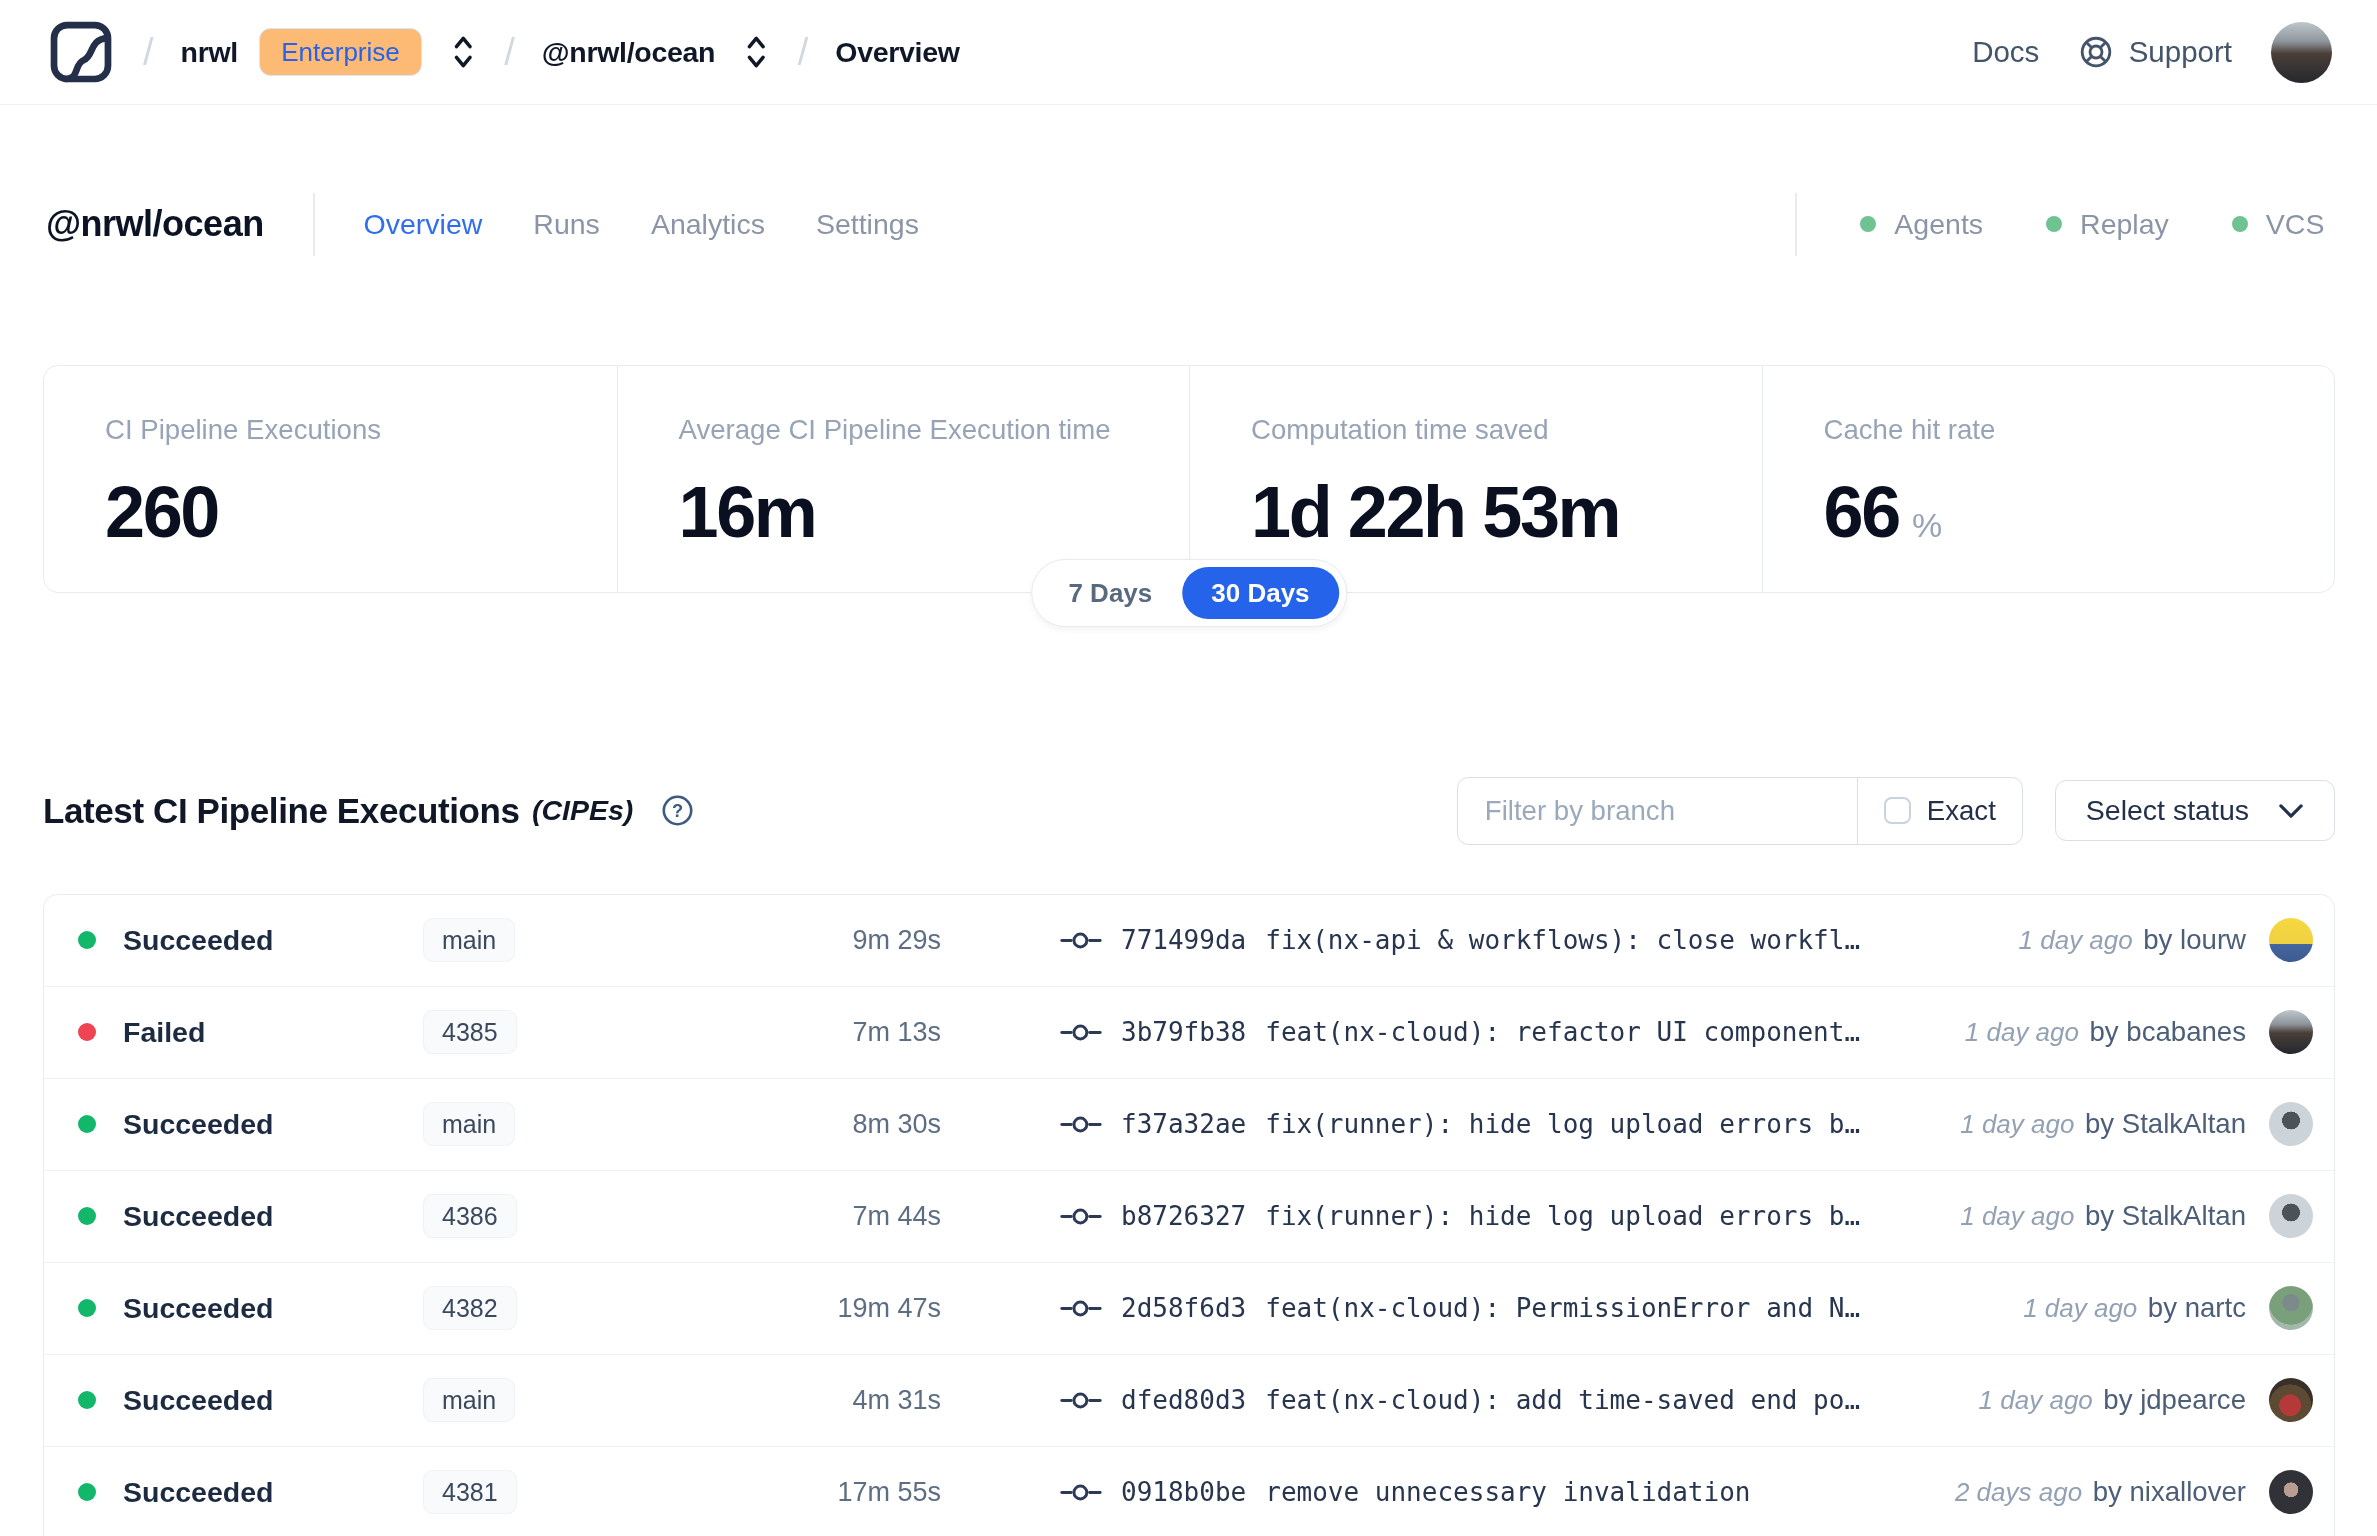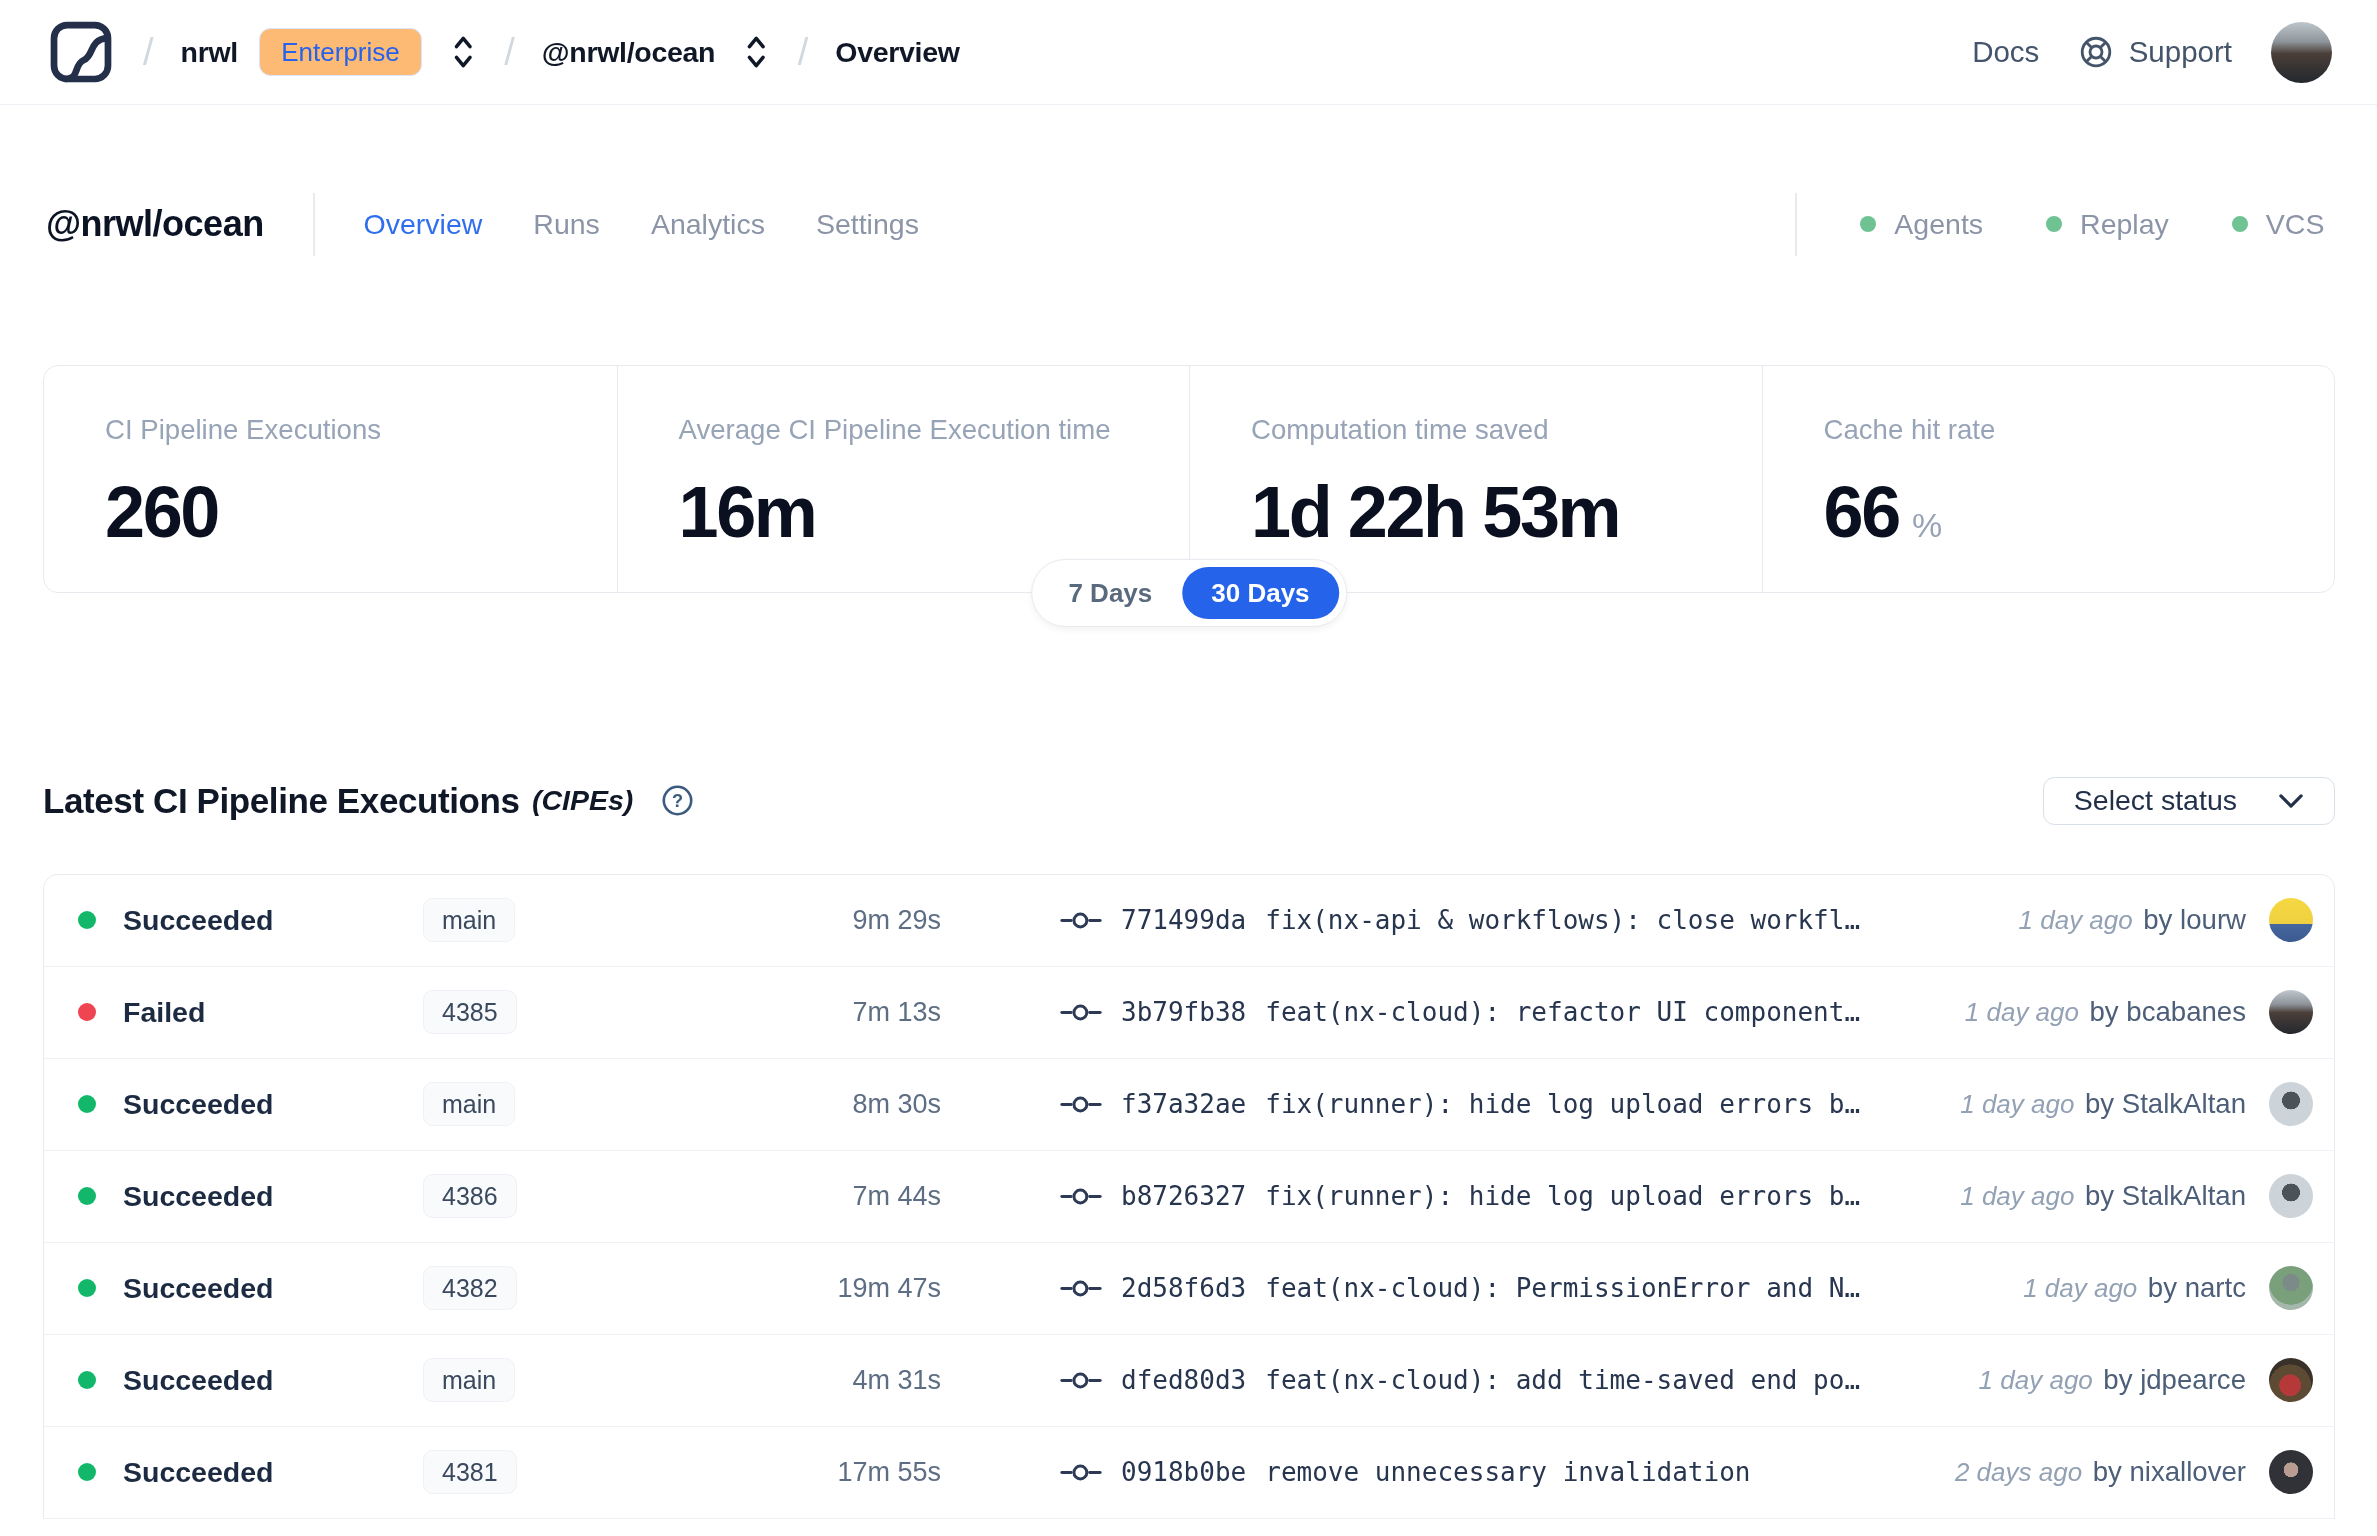--- a/index.html
+++ b/index.html
@@ -58,22 +58,22 @@
   .controls { margin-left:auto; display:flex; align-items:center; gap:32px; }
   .filter-group { display:flex; align-items:stretch; border:1.9px solid #d8dfe8; border-radius:11.4px;
     width:566px; height:68px; background:#fff; overflow:hidden; }
   .filter-input { border:none; outline:none; flex:1; min-width:0; padding:0 27px;
     font-size:27.6px; color:#1f2a3d; font-family:"Liberation Sans",sans-serif; background:transparent; }
   .filter-input::placeholder { color:#9aa9bb; }
   .exact-wrap { display:flex; align-items:center; gap:16px; padding:0 26px;
     border-left:1.9px solid #d8dfe8; }
   .checkbox { width:27px; height:27px; border:2.4px solid #c9d2de; border-radius:7.6px; background:#fff; }
   .exact-label { font-size:27.6px; color:#22304a; }
-  .status-btn { display:flex; align-items:center; gap:41px; border:1.9px solid #d8dfe8;
-    border-radius:11.4px; height:48px; padding:0 30px; background:#fff;
+  .status-btn { display:flex; align-items:center; gap:29px; border:1.9px solid #d8dfe8;
+    border-radius:11.4px; height:61px; padding:0 30px; background:#fff;
     font-size:28.5px; font-weight:500; color:#22304a; cursor:pointer; white-space:nowrap; }
 
   
   .cipe-table { margin:49px 43px 0; border:1.9px solid #e8ecf1; border-bottom:none;
     border-radius:15px 15px 0 0; overflow:hidden; background:#fff; }
   .cipe-row { display:flex; align-items:center; height:92px; padding:0 21px 0 34px;
     border-bottom:1.9px solid #eef1f6; cursor:pointer; }
   .dot { width:18px; height:18px; border-radius:50%; flex:none; margin-right:27px; }
   .cell-status { width:300px; font-size:28.5px; font-weight:600; color:#1d2b42; flex:none; }
   .cell-badge { width:233px; flex:none; }
@@ -197,20 +197,27 @@
 <div class="section-head">
   <h2 class="sec-title">Latest CI Pipeline Executions</h2>
   <span class="sec-title-suffix">(CIPEs)</span>
   <span class="help-icon">
     <svg width="35" height="35" viewBox="0 0 24 24" fill="none">
       <circle cx="12" cy="12" r="9.4" stroke="#3d5a80" stroke-width="1.8"></circle>
       <text x="12" y="16.3" text-anchor="middle" font-size="12.5" font-weight="700" fill="#3d5a80" font-family="Liberation Sans, sans-serif">?</text>
     </svg>
   </span>
   <div class="controls">
+    <div class="filter-group">
+      <input class="filter-input" type="text" placeholder="Filter by branch" style="">
+      <span class="exact-wrap">
+        <span class="checkbox"></span>
+        <span class="exact-label">Exact</span>
+      </span>
+    </div>
     <button class="status-btn">
       <span>Select status</span>
       <span>
         <svg width="26" height="16" viewBox="0 0 18 11" fill="none" stroke="#22304a" stroke-width="2.2" stroke-linecap="round" stroke-linejoin="round">
           <polyline points="2,2 9,9 16,2"></polyline>
         </svg>
       </span>
     </button>
   </div>
 </div>

